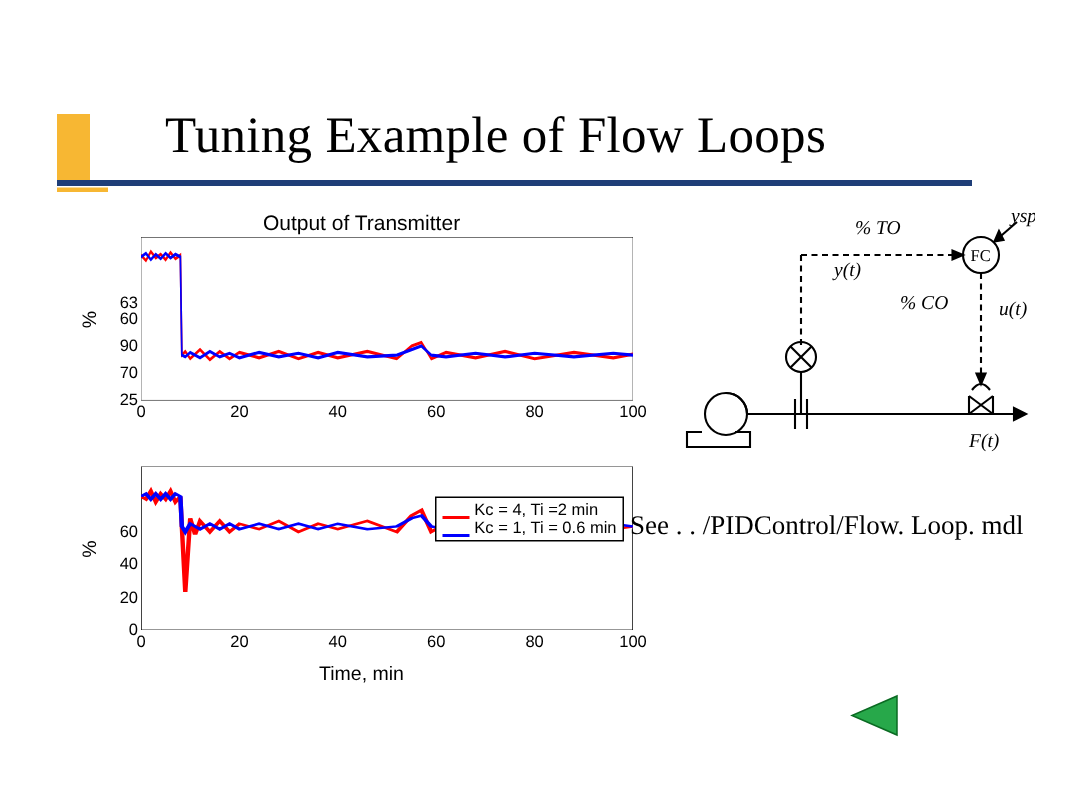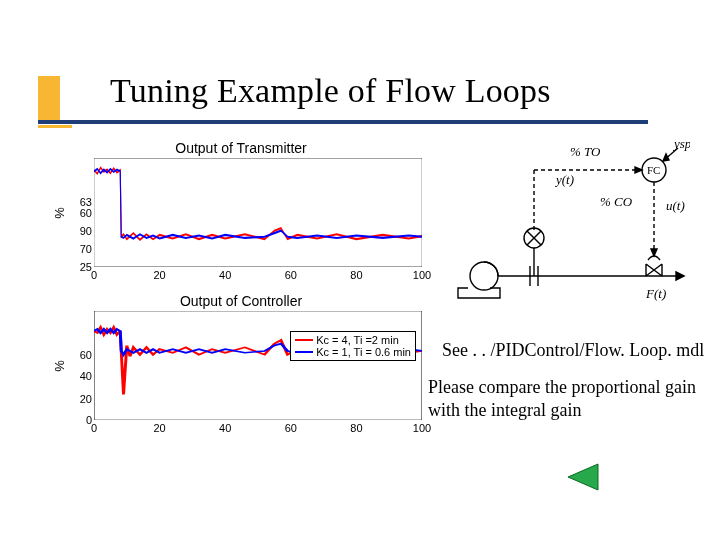--- a/index.html
+++ b/index.html
@@ -12,25 +12,25 @@
   .chart{position:relative;width:370px;height:145px;margin-bottom:8px;}
   .chart-title{position:absolute;left:0;right:0;top:0;text-align:center;font:14px Arial,sans-serif;}
   .ylab{position:absolute;left:-2px;top:50%;transform:translateY(-50%) rotate(-90deg);font:13px Arial,sans-serif;}
   .xlab{position:absolute;left:0;right:0;bottom:-18px;text-align:center;font:13px Arial,sans-serif;}
   .plot{position:absolute;left:38px;top:18px;right:4px;bottom:18px;}
   .yticks{position:absolute;left:14px;top:18px;bottom:18px;width:22px;font:11px Arial,sans-serif;text-align:right;margin-top:44px;}
   .yticks span{position:absolute;right:0;transform:translateY(-50%);}
   .xticks{position:absolute;left:38px;right:4px;bottom:0;height:16px;font:11px Arial,sans-serif;}
   .xticks span{position:absolute;transform:translateX(-50%);}
   .legend{position:absolute;right:6px;top:20px;border:1px solid #000;background:#fff;font:11px Arial,sans-serif;padding:2px 4px;}
-  .legend div{display:flex;align-items:center;gap:3px;}
+  .legend div{display:flex;align-items:flex-end;gap:3px;}
   .legend .sw{width:18px;height:2px;}
   svg.trace{position:absolute;left:0;top:0;width:100%;height:100%;}
   .diagram{position:absolute;left:440px;top:138px;width:250px;height:170px;}
-  .note1{position:absolute;left:442px;top:340px;font-size:18px;}
+  .note1{position:absolute;left:420px;top:340px;font-size:18px;}
   .note2{position:absolute;left:428px;top:376px;font-size:18px;width:270px;line-height:1.25;}
   .navbtn{position:absolute;right:120px;bottom:48px;width:36px;height:30px;cursor:pointer;}
 </style>
 </head>
 <body>
 
 <div class="slide">
   <div class="accent-bar-v"></div>
   <div class="accent-bar-h"></div>
   <div class="accent-bar-h2"></div>
@@ -65,21 +65,20 @@
         <span style="left:0%">0</span>
         <span style="left:20%">20</span>
         <span style="left:40%">40</span>
         <span style="left:60%">60</span>
         <span style="left:80%">80</span>
         <span style="left:100%">100</span>
       </div>
     </div>
 
     <div class="chart">
-      <div class="chart-title">Output of Controller</div>
       <div class="ylab">%</div>
       <div class="yticks">
         <span style="top:0%">60</span>
         <span style="top:33%">40</span>
         <span style="top:67%">20</span>
         <span style="top:100%">0</span>
       </div>
       <div class="plot">
         <svg class="trace" viewBox="0 0 100 60" preserveAspectRatio="none">
           <rect x="0" y="0" width="100" height="60" fill="none" stroke="#000" stroke-width=".3"></rect>
@@ -104,20 +103,21 @@
         </div>
       </div>
       <div class="xticks">
         <span style="left:0%">0</span>
         <span style="left:20%">20</span>
         <span style="left:40%">40</span>
         <span style="left:60%">60</span>
         <span style="left:80%">80</span>
         <span style="left:100%">100</span>
       </div>
+      <div class="xlab">Time, min</div>
     </div>
   </div>
 
   <div class="diagram">
     <svg viewBox="0 0 250 170" width="250" height="170">
       <g stroke="#000" stroke-width="1.4" fill="none">
 
         <circle cx="214" cy="32" r="12"></circle>
 
         <line x1="238" y1="10" x2="223" y2="23"></line>
@@ -155,20 +155,19 @@
         <text x="116" y="46">y(t)</text>
         <text x="160" y="68">% CO</text>
         <text x="226" y="72">u(t)</text>
         <text x="206" y="160">F(t)</text>
         <text x="207" y="36" font-style="normal" font-size="11">FC</text>
       </g>
     </svg>
   </div>
 
   <div class="note1">See . . /PIDControl/Flow. Loop. mdl</div>
-  <div class="note2">Please compare the proportional gain with the integral gain</div>
 
   <div class="navbtn" title="back">
     <svg viewBox="0 0 36 30">
       <polygon points="34,2 34,28 4,15" fill="#27a84a" stroke="#0a6a22" stroke-width="1"></polygon>
     </svg>
   </div>
 </div>
 
 </body></html>

